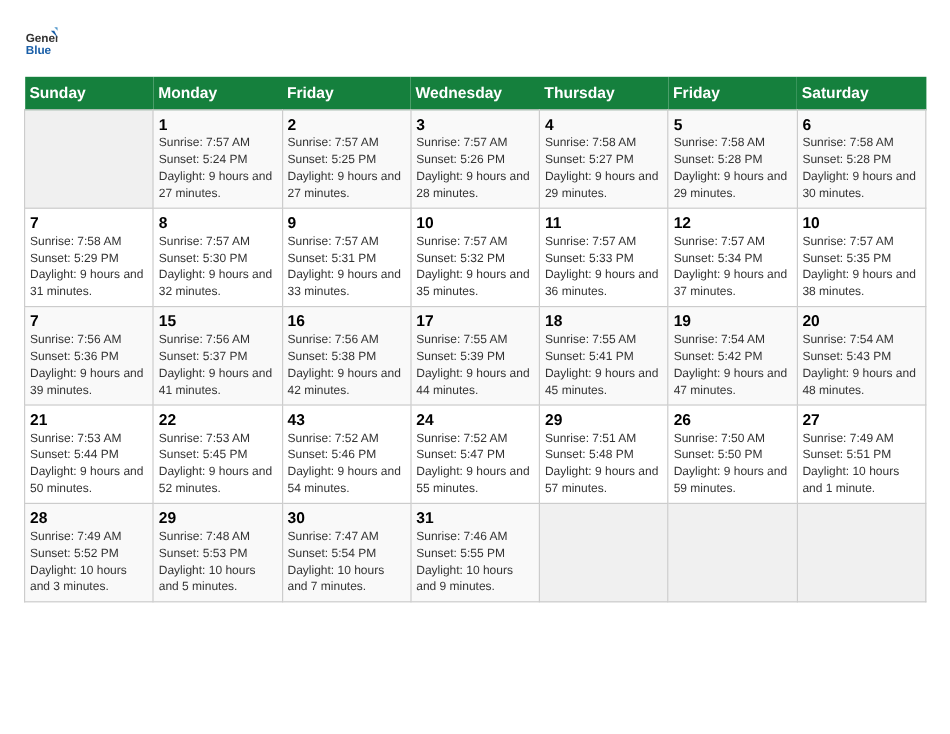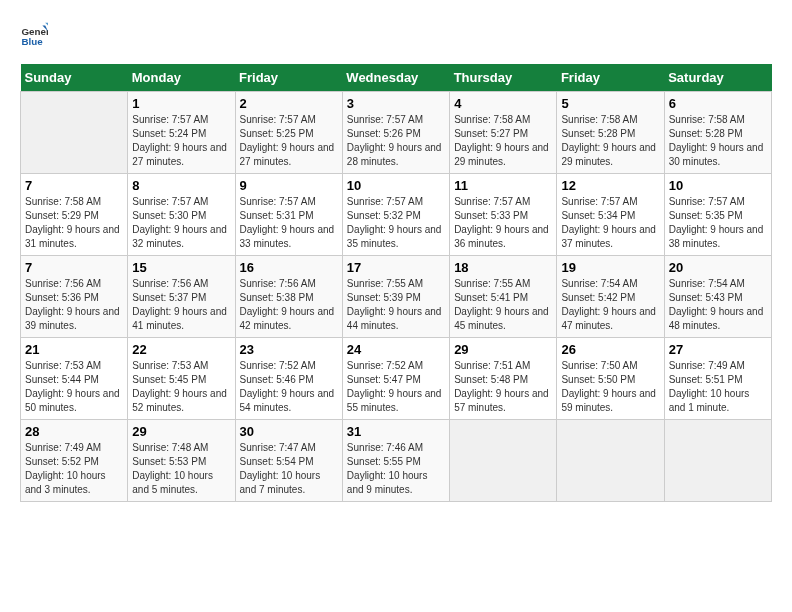--- a/index.html
+++ b/index.html
@@ -291,21 +291,21 @@
       </td>
         <td>
         <span class="day-number">22</span>
         <div class="day-info">
           Sunrise: 7:53 AM<br>
           Sunset: 5:45 PM<br>
           Daylight: 9 hours and 52 minutes.
         </div>
       </td>
         <td>
-        <span class="day-number">23</span>
+        <span class="day-number">43</span>
         <div class="day-info">
           Sunrise: 7:52 AM<br>
           Sunset: 5:46 PM<br>
           Daylight: 9 hours and 54 minutes.
         </div>
       </td>
         <td>
         <span class="day-number">24</span>
         <div class="day-info">
           Sunrise: 7:52 AM<br>

